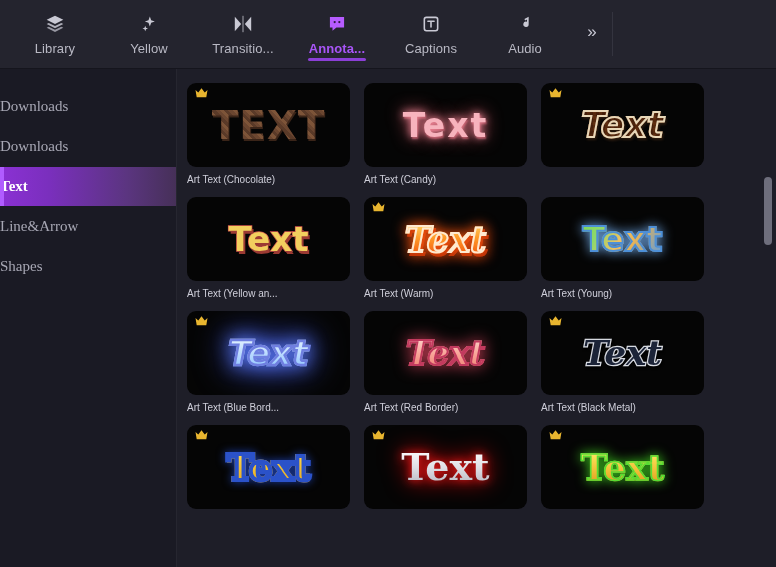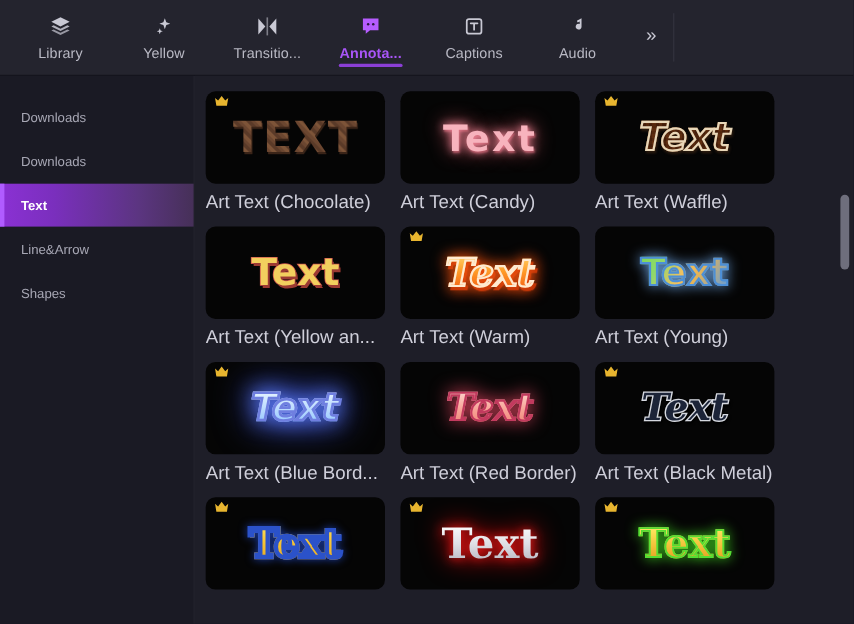--- a/index.html
+++ b/index.html
@@ -88,26 +88,26 @@
     width: 177px;
     background: #1a1a24;
     flex: 0 0 177px;
     padding-top: 18px;
     border-right: 1px solid #262630;
     position: relative;
   }
   .side-item {
     height: 39px;
     display: flex; align-items: center;
-    padding-left: 19px;
-    font-size: 12px;
+    font-size: 15px;
     color: #a7a7b4;
     cursor: pointer;
     position: relative;
     margin-bottom: 1px;
+    font-family: Liberation Serif, serif;
   }
   .side-item.active {
     color: #ffffff;
     font-weight: bold;
     background: linear-gradient(90deg, #8b31d4 0%, #7a2fbd 28%, #5b3580 72%, #463058 100%);
   }
   .side-item.active::before {
     content: "";
     position: absolute; left: 0; top: 0; bottom: 0;
     width: 4px; background: #b05cff;
@@ -136,21 +136,21 @@
     overflow: hidden;
     display: flex; align-items: center; justify-content: center;
   }
   .crown {
     position: absolute; top: 3px; left: 7px;
     z-index: 5;
     line-height: 1;
   }
   .cap {
     margin-top: 7px;
-    font-size: 17px;
+    font-size: 10px;
     color: #cfcfda;
     white-space: nowrap;
     overflow: hidden;
     text-overflow: clip;
   }
 
   
   .ta { font-size: 36px; letter-spacing: 0px; line-height: 1; user-select: none; }
   .ta-choc {
     font-family: "DejaVu Sans", sans-serif; font-weight: bold; font-size: 39px;
@@ -382,21 +382,20 @@
             </div>
             <div class="cap">Art Text (Candy)</div>
           </div>
           <div class="card">
             <div class="thumb">
               <span class="crown"><svg width="15" height="12" viewBox="0 0 24 20" fill="#e8b52f">
                   <path d="M2 5l4.6 4L12 2l5.4 7L22 5l-2 12H4L2 5z"></path>
                 </svg></span>
               <span class="ta ta-waffle">Text</span>
             </div>
-            <div class="cap">Art Text (Waffle)</div>
           </div>
           <div class="card">
             <div class="thumb">
               <span class="ta ta-yellow">Text</span>
             </div>
             <div class="cap">Art Text (Yellow an...</div>
           </div>
           <div class="card">
             <div class="thumb">
               <span class="crown"><svg width="15" height="12" viewBox="0 0 24 20" fill="#e8b52f">

